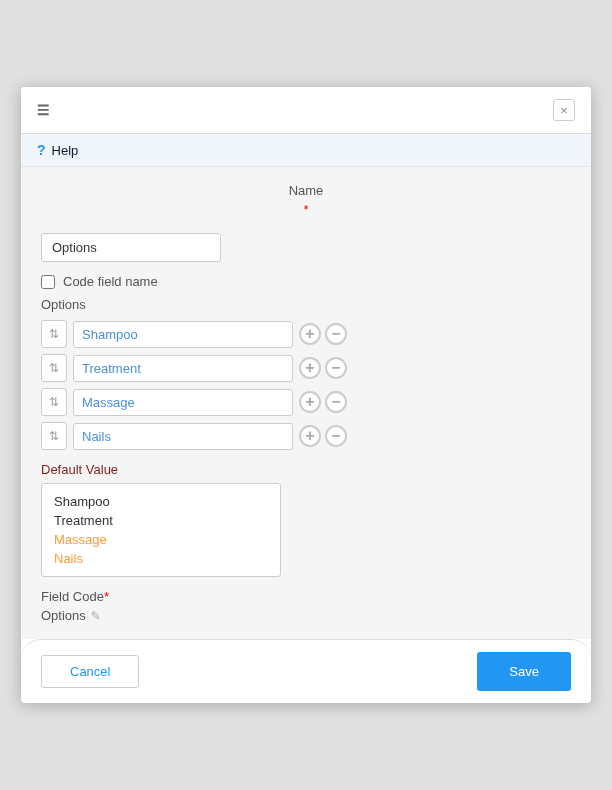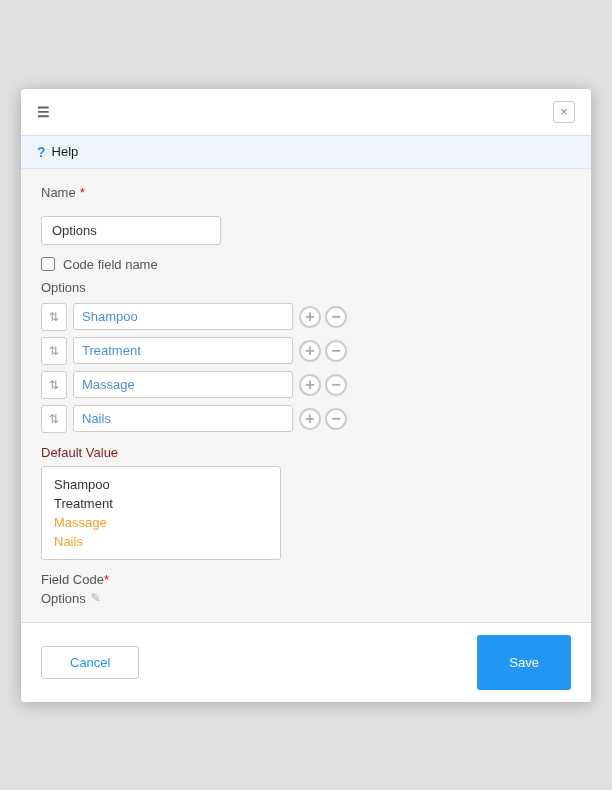--- a/index.html
+++ b/index.html
@@ -81,20 +81,21 @@
       flex: 1;
       overflow-y: auto;
     }
     .field-label {
       font-size: 13px;
       color: #555;
       margin-bottom: 16px;
       display: flex;
       align-items: center;
       gap: 4px;
+      flex-direction: column;
     }
     .required-star {
       color: red;
     }
     .name-input {
       width: 180px;
       padding: 6px 10px;
       border: 1px solid #ccc;
       border-radius: 3px;
       font-size: 13px;
@@ -222,32 +223,33 @@
       font-size: 12px;
       cursor: pointer;
     }
     .dialog-footer {
       display: flex;
       justify-content: space-between;
       align-items: center;
       padding: 12px 20px;
       background: #fff;
       border-top: 1px solid #ddd;
+      border-radius: 20px;
     }
     .cancel-btn {
       padding: 8px 28px;
       border: 1px solid #ccc;
       background: #fff;
       border-radius: 3px;
       font-size: 13px;
       color: #2196F3;
       cursor: pointer;
     }
     .save-btn {
-      padding: 20px 32px;
+      padding: 12px 32px;
       border: none;
       background: #2196F3;
       border-radius: 3px;
       font-size: 13px;
       color: #fff;
       cursor: pointer;
     }
   </style>
 </head>
 <body>

